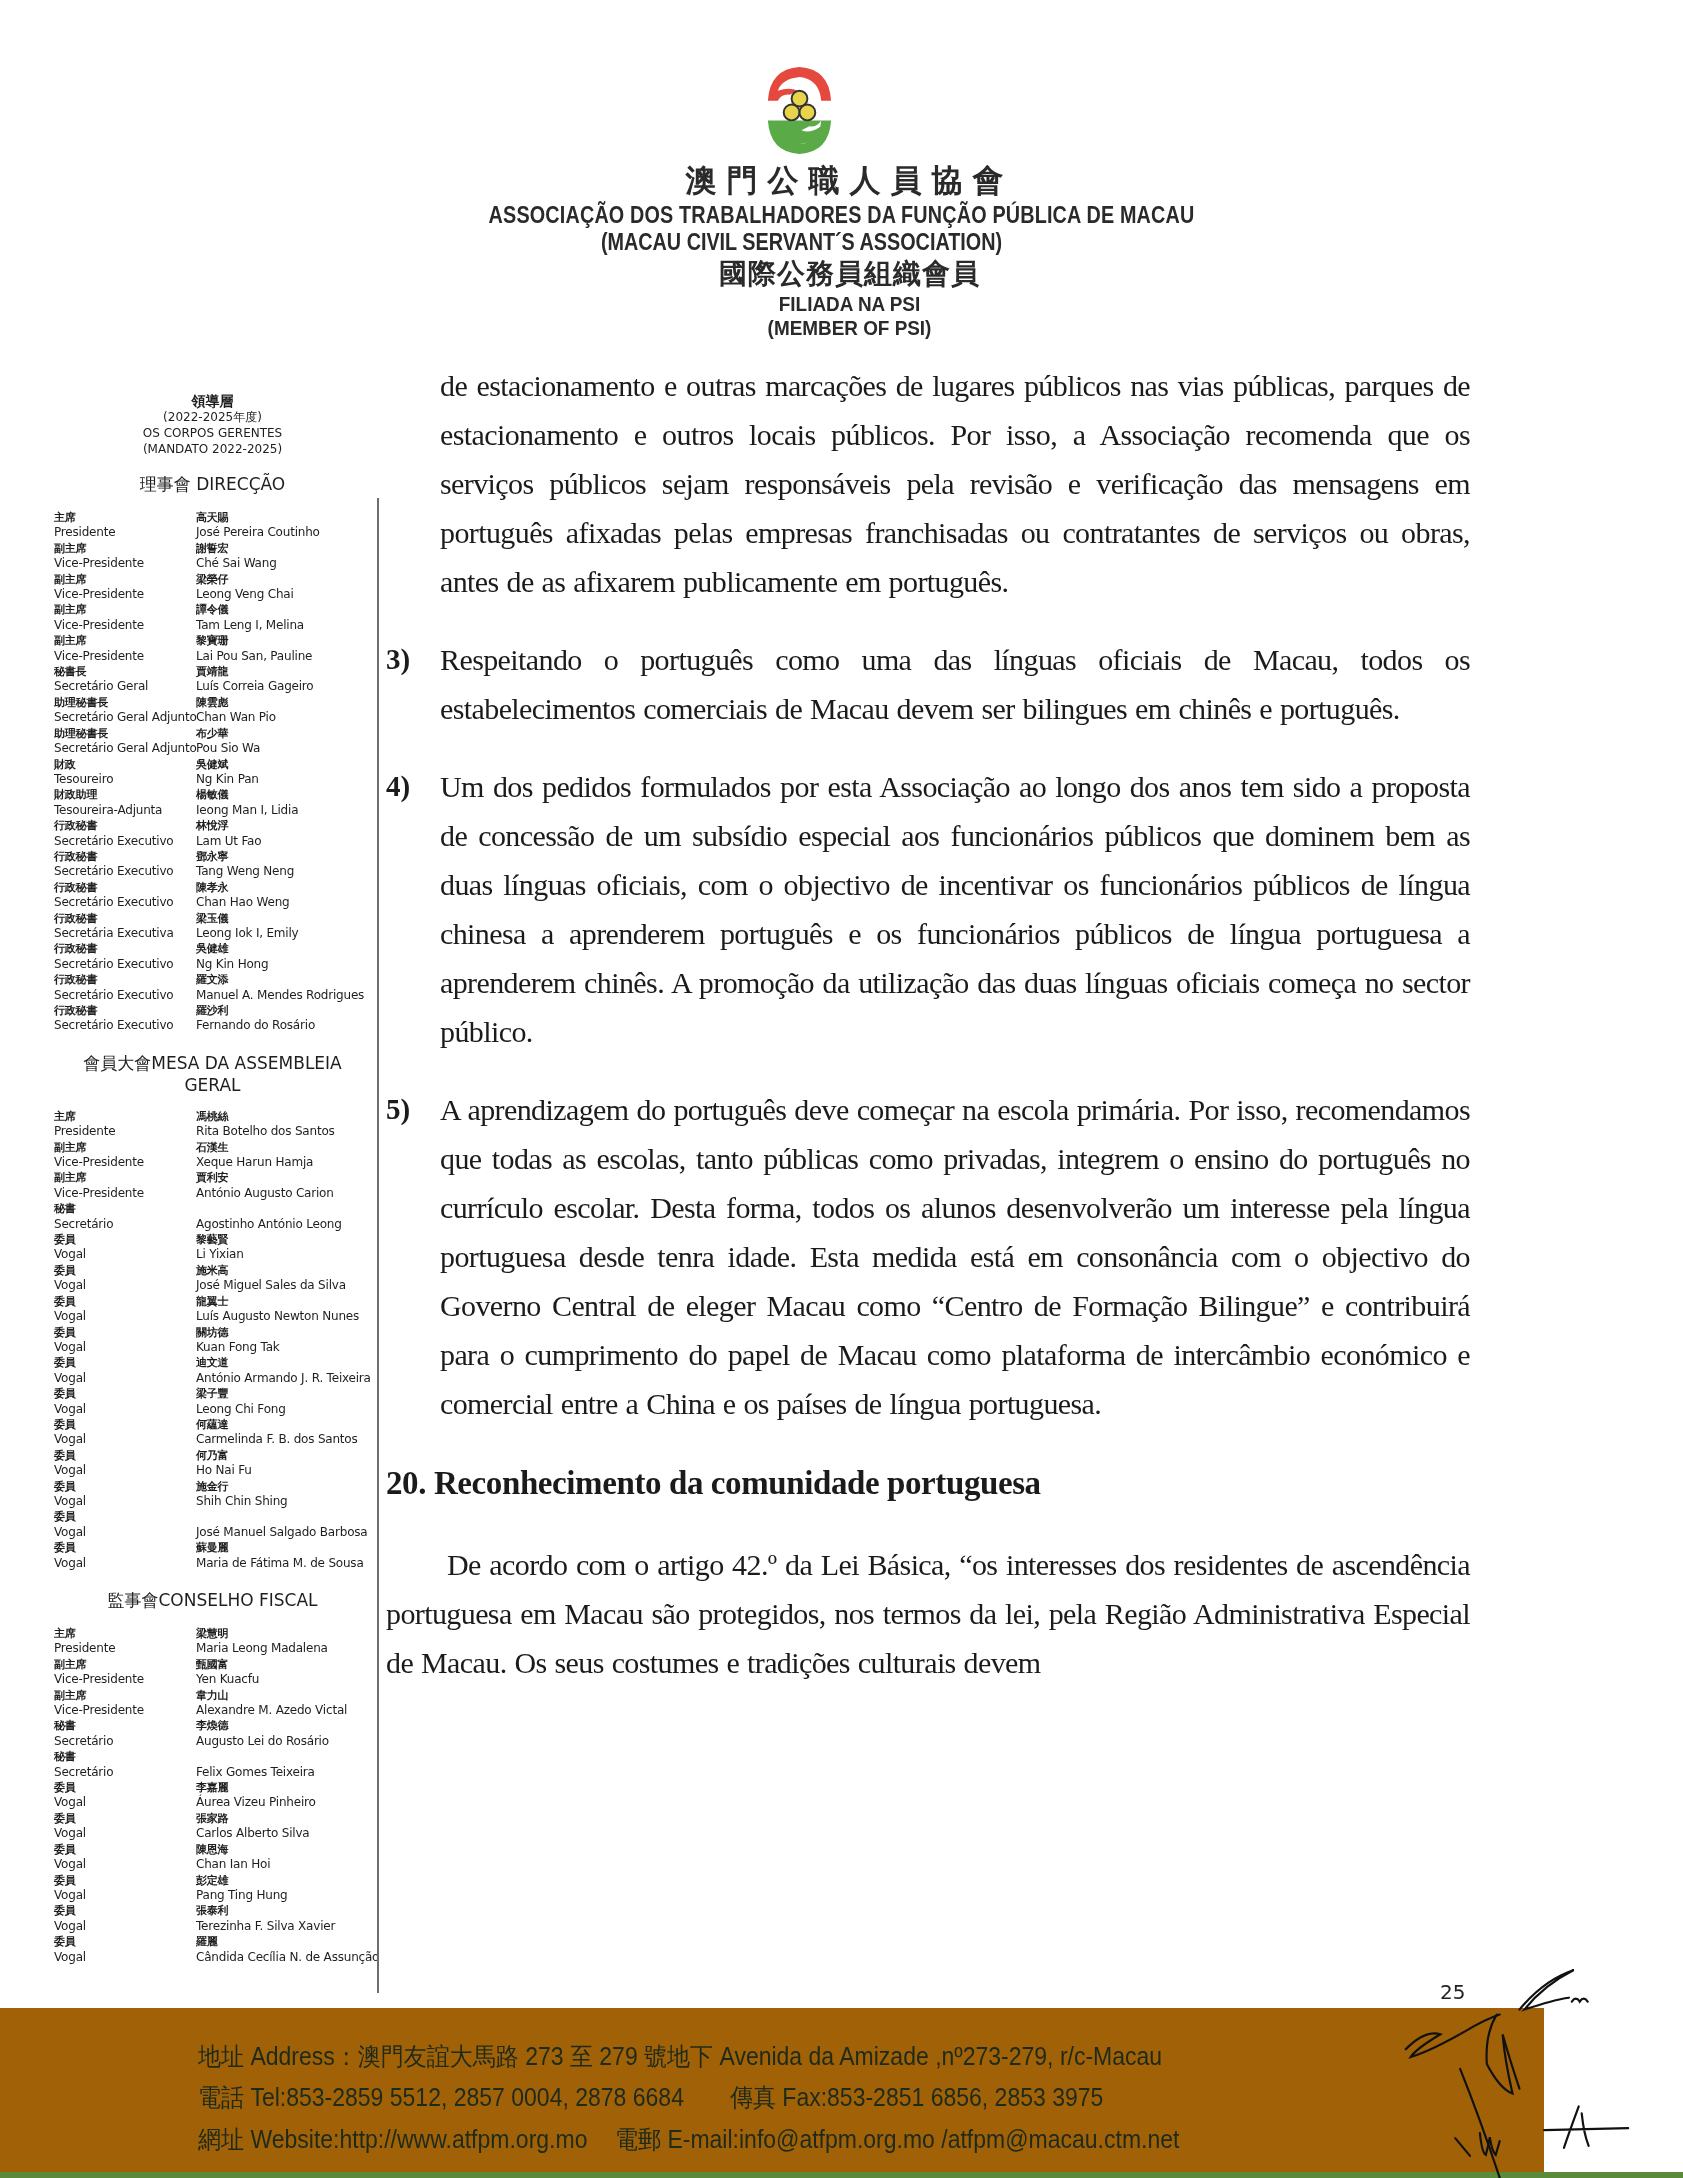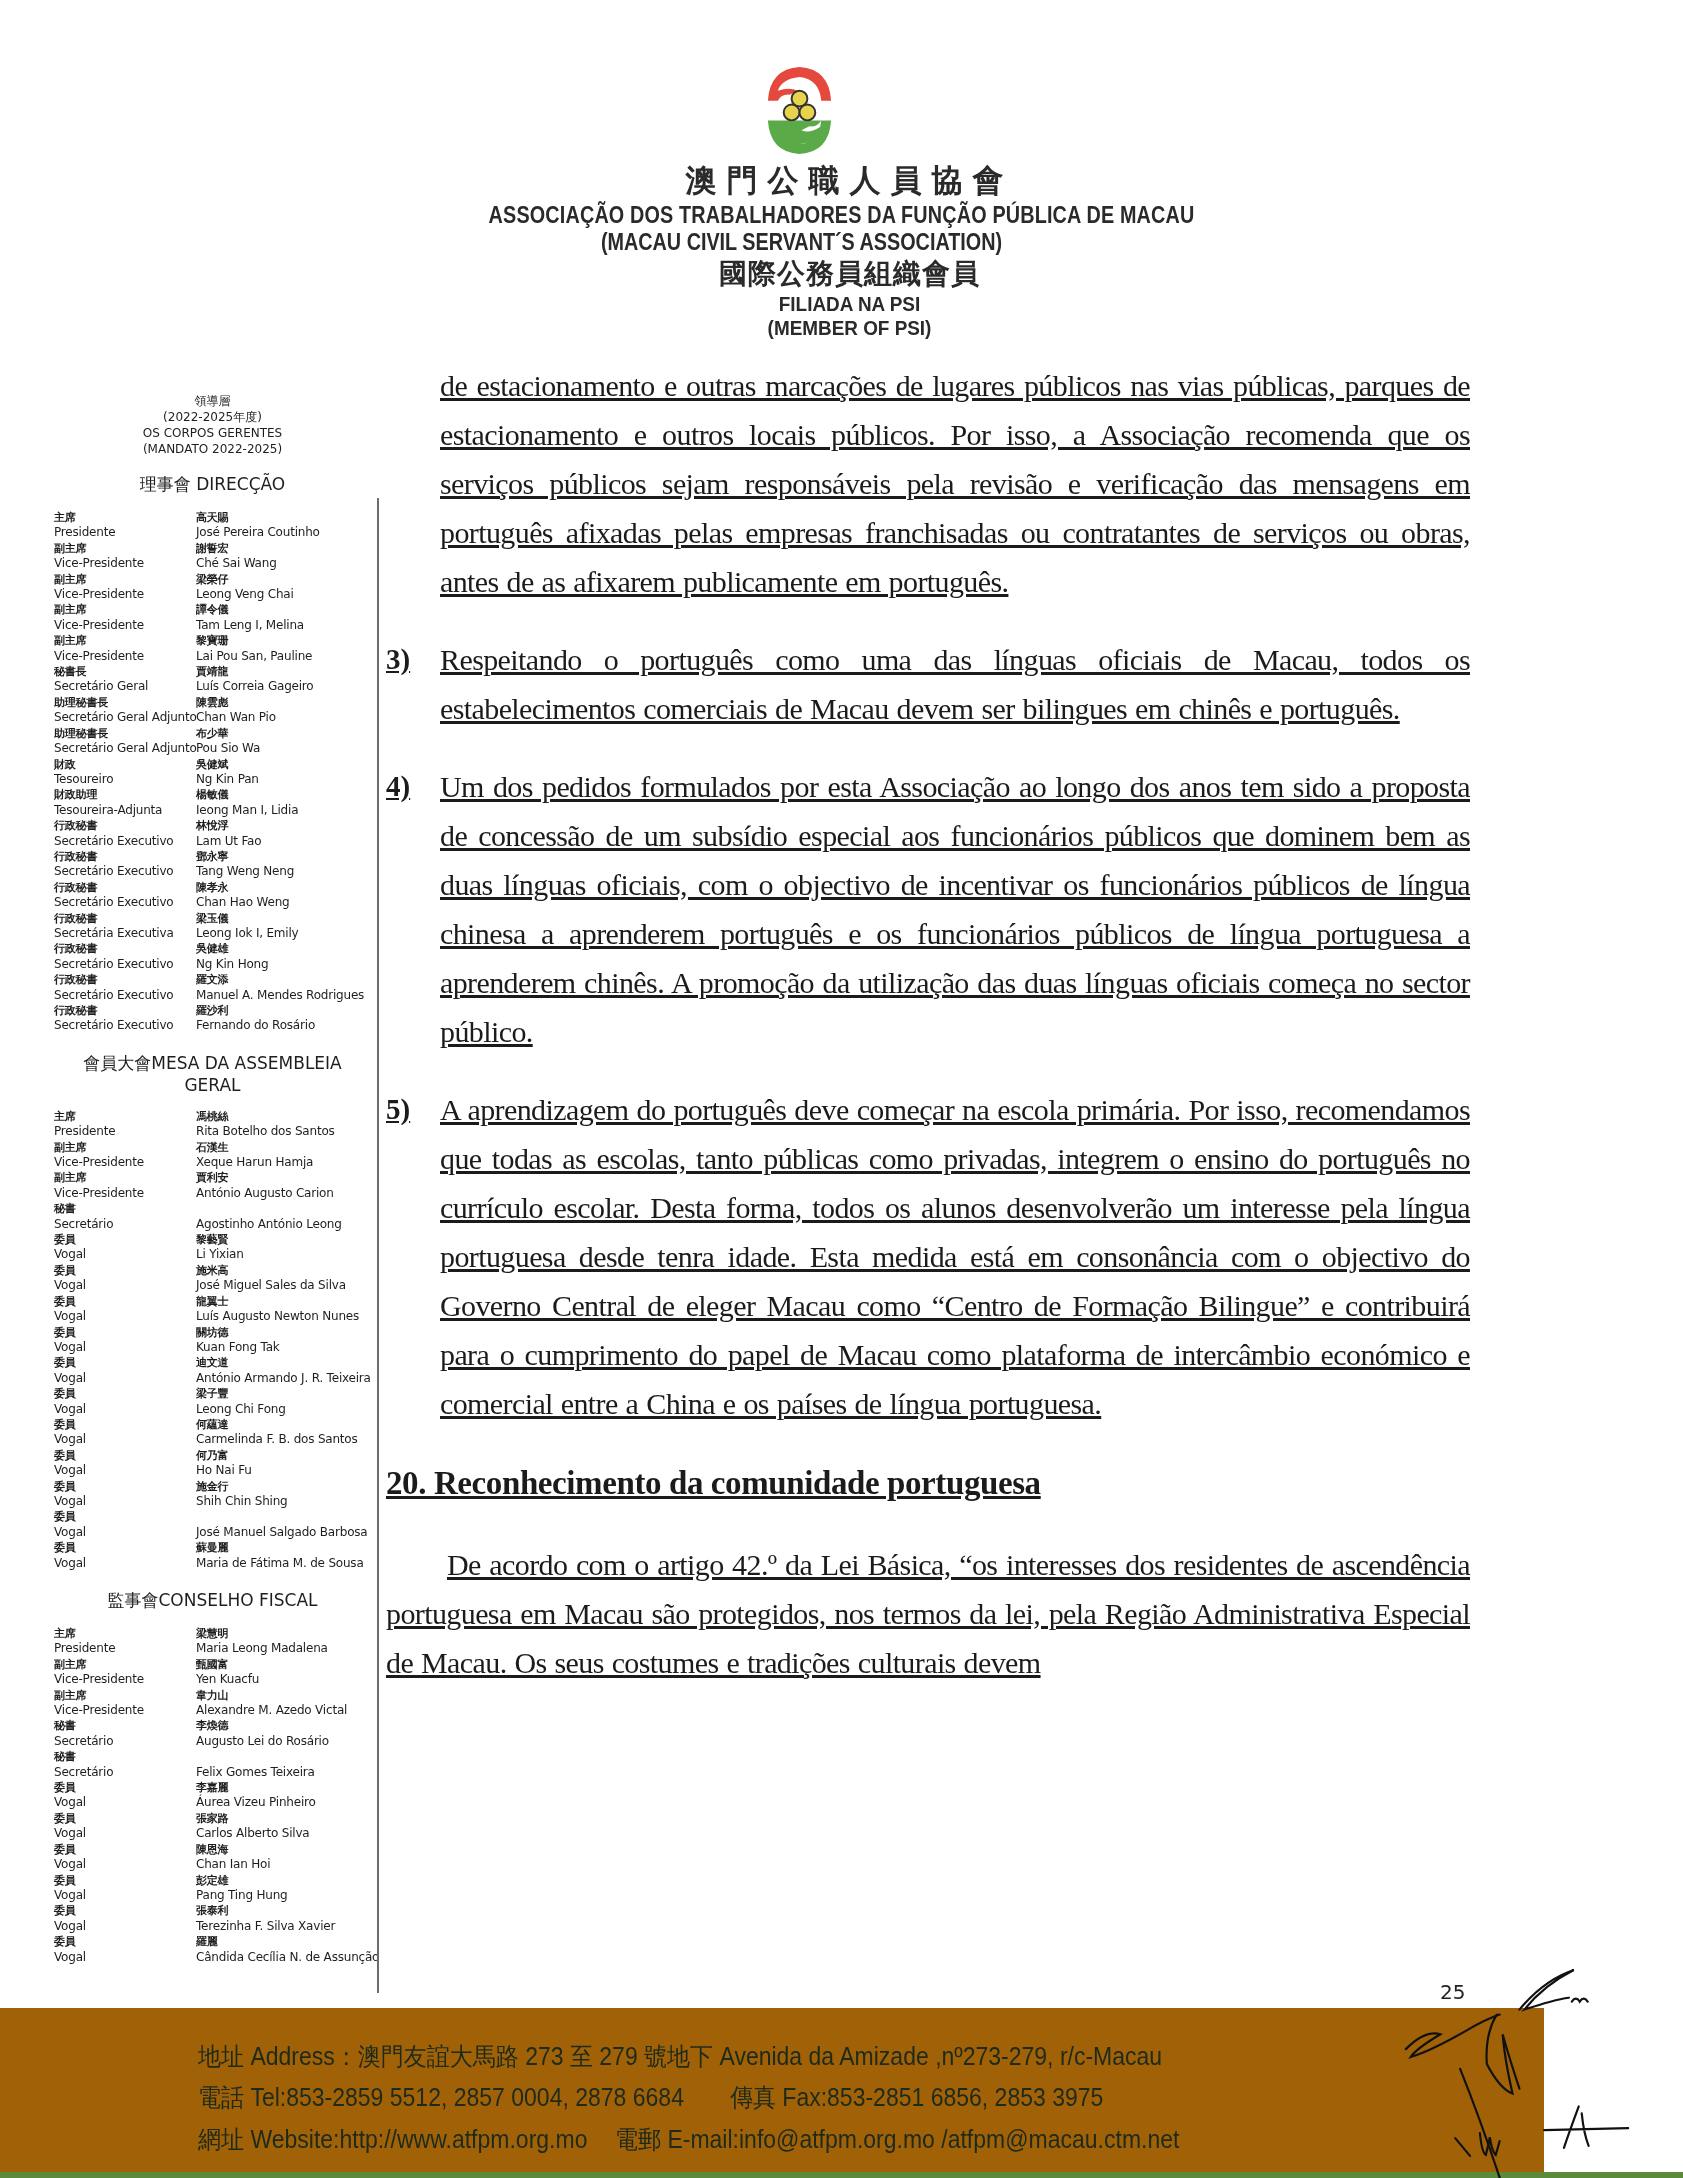--- a/index.html
+++ b/index.html
@@ -13,31 +13,31 @@
   .lh-cn1 { top: 160px; font-size: 31px; letter-spacing: 10px; left: 8px; }
   .lh-pt  { top: 202px; font-size: 23px; transform: scaleX(0.86); letter-spacing: 0.2px; }
   .lh-en  { top: 229px; font-size: 23px; transform: scaleX(0.86); left: -40px; }
   .lh-cn2 { top: 255px; font-size: 28px; letter-spacing: 1px; left: 8px; }
   .lh-psi1 { top: 292px; font-size: 21px; transform: scaleX(0.9); left: 8px; }
   .lh-psi2 { top: 316px; font-size: 21px; transform: scaleX(0.9); left: 8px; }
 
   
   .sidebar { position: absolute; left: 54px; top: 393px; width: 317px; font-family: "DejaVu Sans", sans-serif; font-size: 12px; color: #1e1e1e; }
   .sb-head { text-align: center; line-height: 16px; }
-  .sb-head .t1 { font-weight: normal; font-size: 12px; }
+  .sb-head .t1 { font-weight: bold; font-size: 14px; }
   .sb-section-title { text-align: center; margin: 18px 0 14px; font-size: 17px; }
   .sb-section-title.first { margin-top: 16px; }
   .sb-row { display: flex; line-height: 15.4px; white-space: nowrap; }
   .sb-row .role { width: 142px; flex: 0 0 142px; letter-spacing: -0.2px; }
   .sb-row .name { flex: 1; letter-spacing: -0.2px; }
   .sb-row .cn { font-size: 11px; font-weight: bold; }
   .divider { position: absolute; left: 377px; top: 498px; width: 2px; height: 1495px; background: #6d6d6d; }
 
   
-  .main { position: absolute; left: 386px; top: 361px; width: 1084px; font-family: "Liberation Serif", serif; color: #1b1b1b; text-decoration: underline; }
+  .main { position: absolute; left: 386px; top: 361px; width: 1084px; font-family: "Liberation Serif", serif; color: #1b1b1b; }
   .para { font-size: 30px; line-height: 49px; text-align: justify; letter-spacing: -0.6px; word-spacing: 1px; }
   .cont { margin-left: 54px; }
   .item { display: flex; margin-top: 29px; }
   .item .num { width: 54px; flex: 0 0 54px; font-weight: bold; font-size: 29px; line-height: 49px; }
   .item .txt { flex: 1; }
   .h2 { font-weight: bold; font-size: 33px; margin-top: 30px; line-height: 50px; letter-spacing: -0.4px; }
   .h3 { font-weight: bold; font-size: 29px; margin-top: 32px; line-height: 50px; letter-spacing: -0.6px; }
   .body-p { margin-top: 32px; text-indent: 61px; }
 
   

